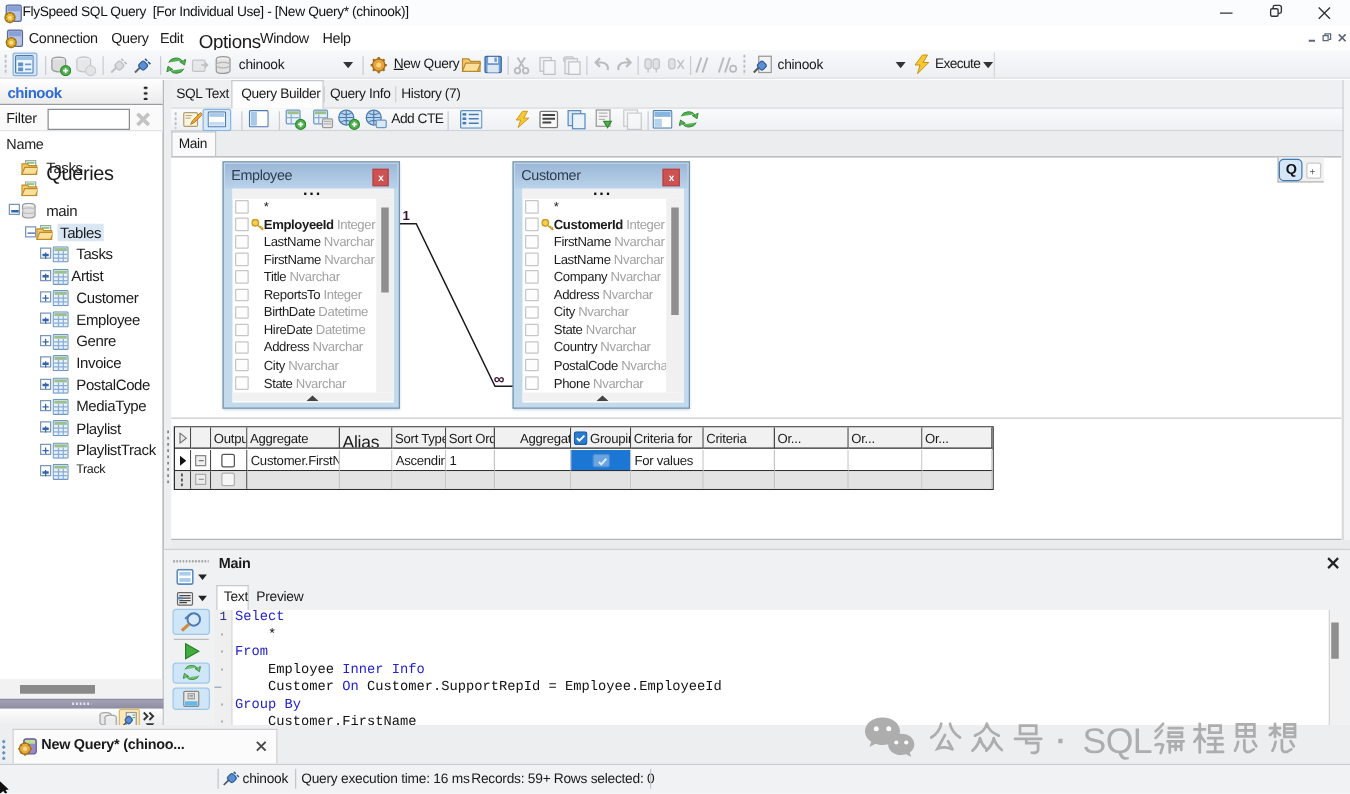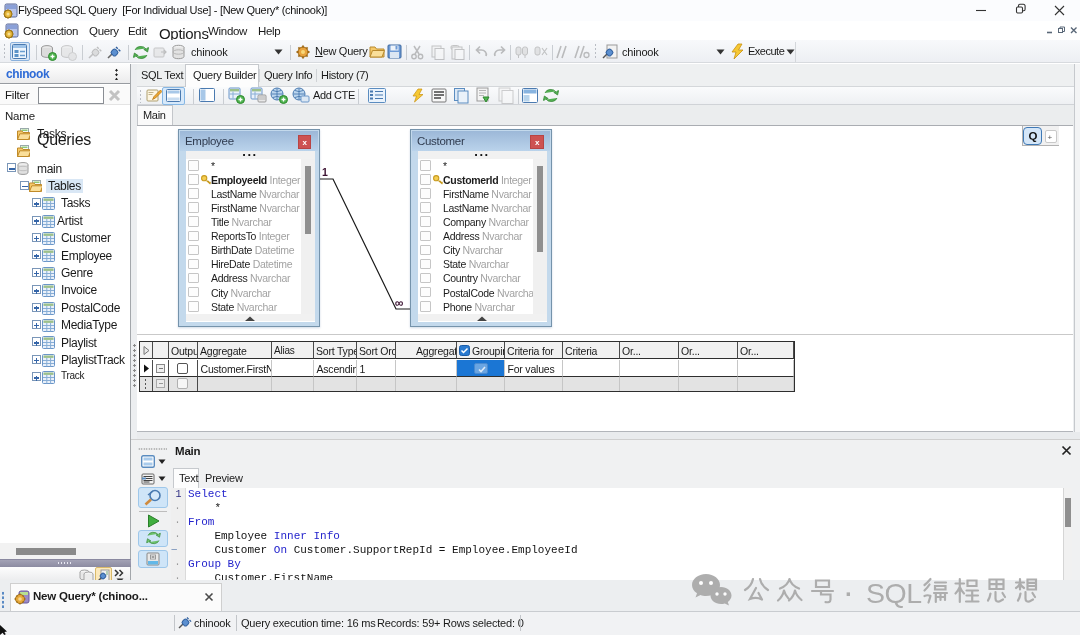--- a/index.html
+++ b/index.html
@@ -677,21 +677,21 @@
 </div>
 <div class="ab" style="left:58px;top:0;width:74px;height:16.5px;background:#f1f1f1;border-right:1px solid #4a4a4a;border-bottom:1px solid #2e2e2e;overflow:hidden">
 <div class="tx" style="left:2px;top:3px;font-size:10.5px;letter-spacing:-0.2px">Aggregate</div>
 </div>
 <div class="ab" style="left:58px;top:17.5px;width:74px;height:17.5px;background:#fff;border-right:1px solid #c6c6c6;border-bottom:1px solid #2e2e2e;overflow:hidden">
 <div class="tx" style="left:2.5px;top:3.5px;font-size:10.5px;letter-spacing:-0.2px">Customer.FirstName</div>
 </div>
 <div class="ab" style="left:58px;top:35px;width:74px;height:13.5px;background:#e3e3e3;border-right:1px solid #c6c6c6;overflow:hidden">
 </div>
 <div class="ab" style="left:132px;top:0;width:42px;height:16.5px;background:#f1f1f1;border-right:1px solid #4a4a4a;border-bottom:1px solid #2e2e2e;overflow:hidden">
-<div class="tx" style="left:2px;top:3px;font-size:10px;letter-spacing:-0.2px">Alias</div>
+<div class="tx" style="left:2px;top:3px;font-size:14px;letter-spacing:-0.2px">Alias</div>
 </div>
 <div class="ab" style="left:132px;top:17.5px;width:42px;height:17.5px;background:#fff;border-right:1px solid #c6c6c6;border-bottom:1px solid #2e2e2e;overflow:hidden">
 </div>
 <div class="ab" style="left:132px;top:35px;width:42px;height:13.5px;background:#e3e3e3;border-right:1px solid #c6c6c6;overflow:hidden">
 </div>
 <div class="ab" style="left:174px;top:0;width:43px;height:16.5px;background:#f1f1f1;border-right:1px solid #4a4a4a;border-bottom:1px solid #2e2e2e;overflow:hidden">
 <div class="tx" style="left:2px;top:3px;font-size:10.5px;letter-spacing:-0.2px">Sort Type</div>
 </div>
 <div class="ab" style="left:174px;top:17.5px;width:43px;height:17.5px;background:#fff;border-right:1px solid #c6c6c6;border-bottom:1px solid #2e2e2e;overflow:hidden">
 <div class="tx" style="left:2.5px;top:3.5px;font-size:10.5px;letter-spacing:-0.2px">Ascending</div>

